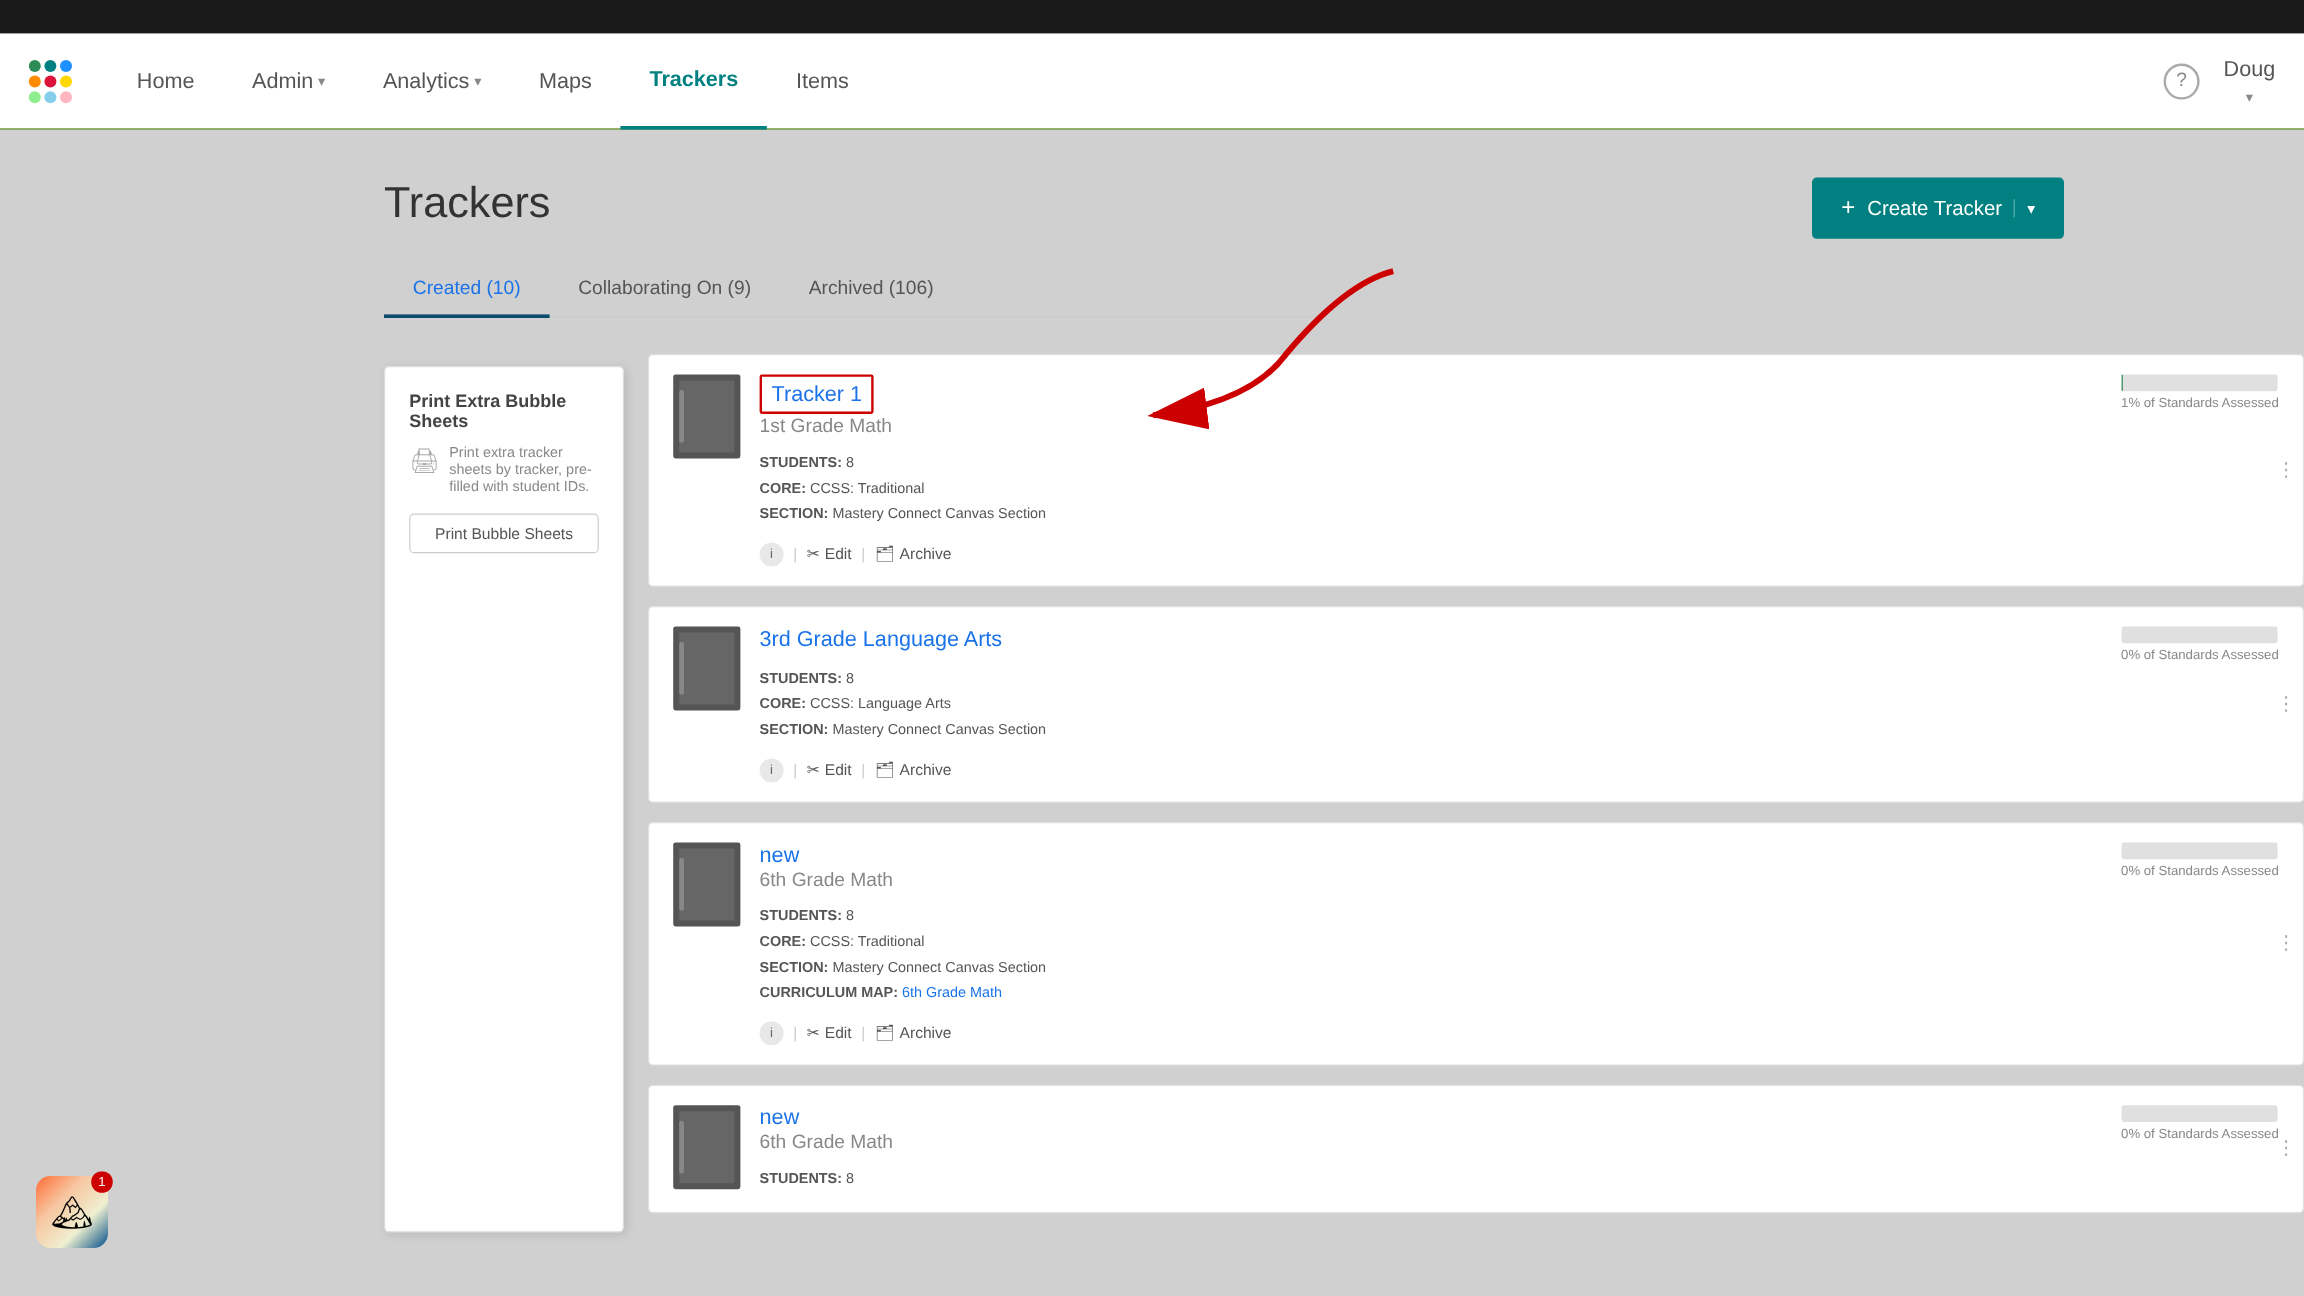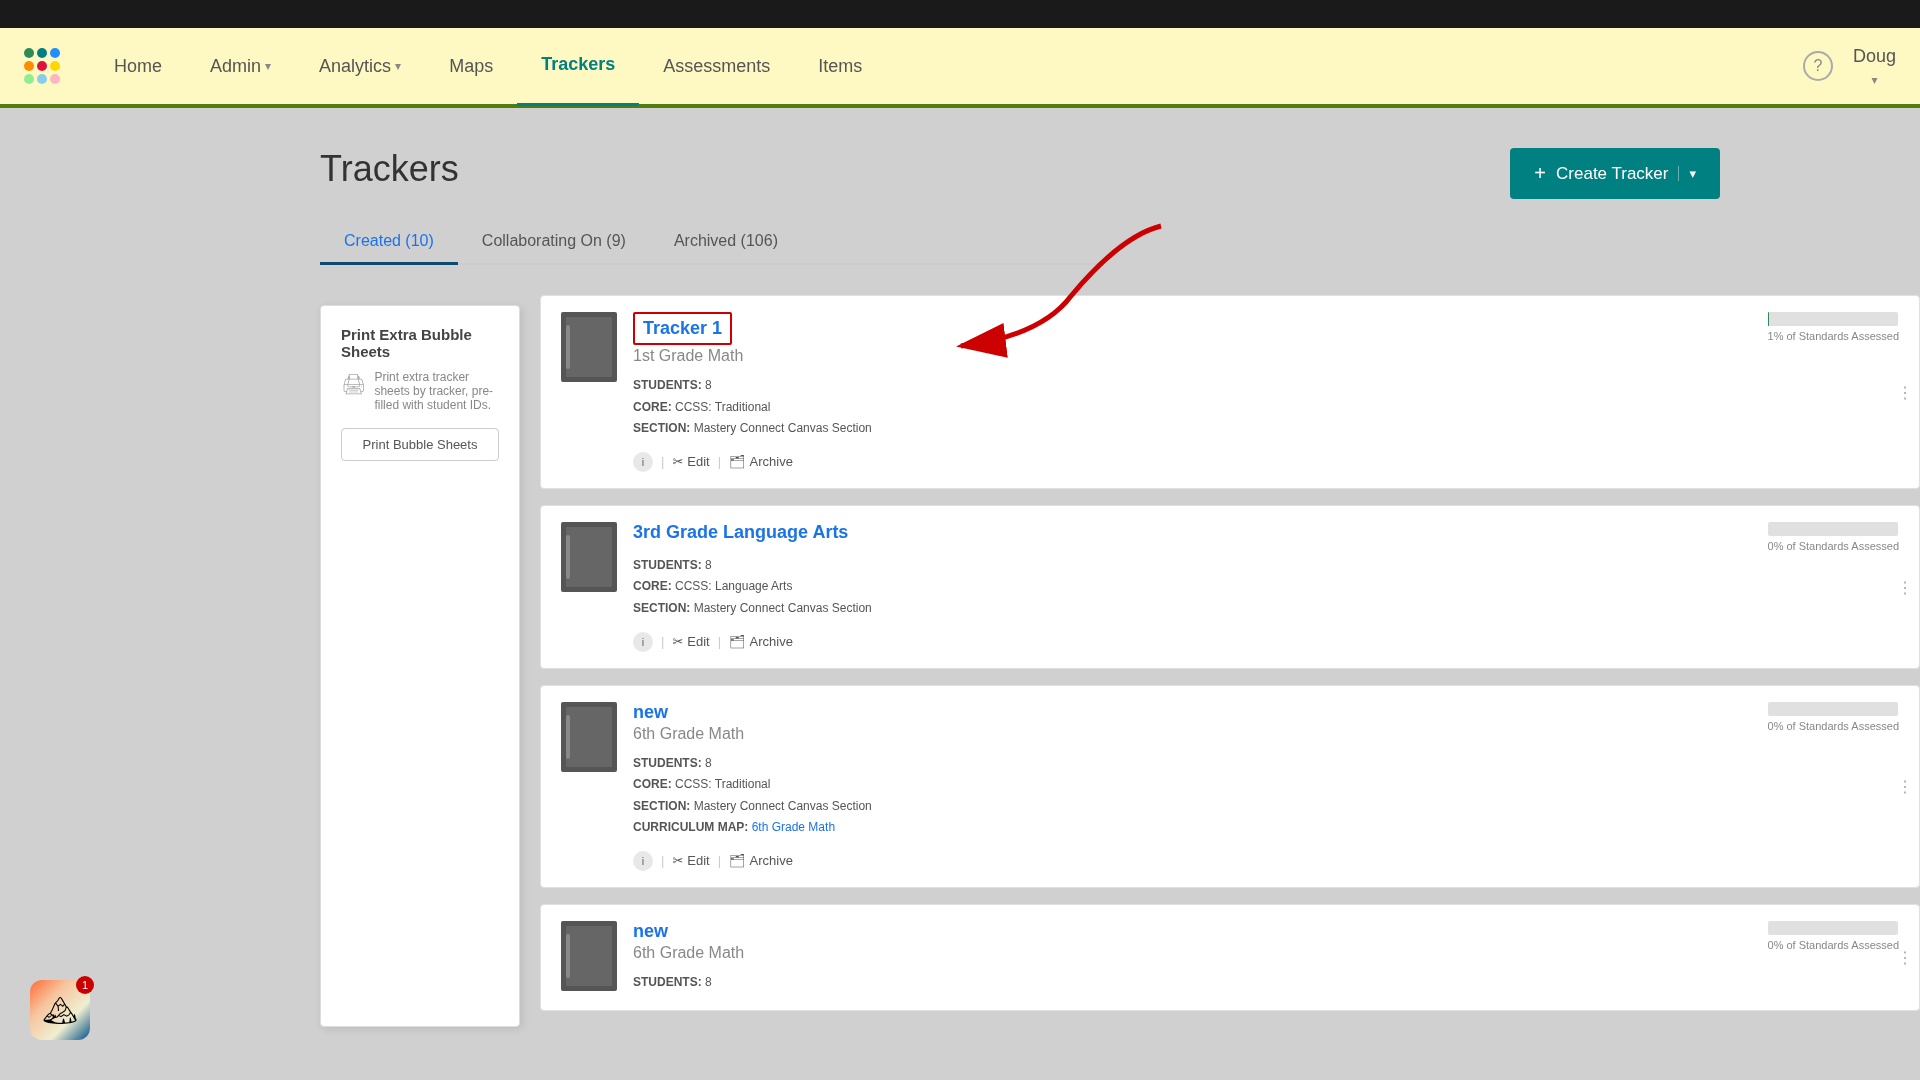--- a/index.html
+++ b/index.html
@@ -2,21 +2,21 @@
 <html><head>
   <meta charset="utf-8">
   <style>
     * { margin: 0; padding: 0; box-sizing: border-box; }
     body { font-family: -apple-system, BlinkMacSystemFont, 'Segoe UI', Arial, sans-serif; background: #d0d0d0; width: 1920px; min-height: 1080px; overflow-x: hidden; }
 
     
     .top-bar { background: #1a1a1a; height: 28px; width: 100%; }
 
     
-    .nav { background: #fef9c3; height: 80px; display: flex; align-items: center; padding: 0 24px; border-bottom: 4px solid #4d7c0f; position: relative; }
+    .nav { background: #ffffff; height: 80px; display: flex; align-items: center; padding: 0 24px; border-bottom: 1px solid #4d7c0f; position: relative; }
     .nav-logo { display: flex; align-items: center; margin-right: 30px; }
     .logo-dots { display: grid; grid-template-columns: repeat(3,10px); gap: 3px; }
     .logo-dot { width: 10px; height: 10px; border-radius: 50%; }
     .logo-dot.green { background: #2e8b57; }
     .logo-dot.teal { background: #008080; }
     .logo-dot.blue { background: #1e90ff; }
     .logo-dot.orange { background: #ff8c00; }
     .logo-dot.red { background: #dc143c; }
     .logo-dot.yellow { background: #ffd700; }
     .logo-dot.lt-green { background: #90ee90; }
@@ -58,21 +58,21 @@
 
     
     .tracker-list { flex: 1; }
 
     .tracker-item { background: white; border: 1px solid #e0e0e0; border-radius: 4px; margin-bottom: 16px; padding: 16px 20px; display: flex; align-items: flex-start; gap: 16px; position: relative; }
     .tracker-thumb { width: 56px; height: 70px; background: #555; border-radius: 2px; flex-shrink: 0; display: flex; align-items: center; justify-content: center; }
     .tracker-thumb-inner { width: 46px; height: 60px; background: #666; border-radius: 1px; position: relative; }
     .tracker-thumb-inner::before { content: ''; position: absolute; left: 0; top: 8px; bottom: 8px; width: 4px; background: #888; border-radius: 2px; }
 
     .tracker-info { flex: 1; }
-    .tracker-name { font-size: 18px; color: #1a73e8; font-weight: 700; cursor: pointer; display: inline-block; margin-bottom: 2px; }
+    .tracker-name { font-size: 18px; color: #1a73e8; font-weight: 400; cursor: pointer; display: inline-block; margin-bottom: 2px; }
     .tracker-name.highlighted { border: 2px solid #cc0000; padding: 4px 8px; border-radius: 2px; background: white; }
     .tracker-subtitle { font-size: 16px; color: #888; margin-bottom: 10px; }
     .tracker-meta { font-size: 12px; color: #555; line-height: 1.8; }
     .tracker-meta strong { font-weight: 600; }
     .tracker-meta a { color: #1a73e8; text-decoration: none; }
 
     .tracker-actions { display: flex; align-items: center; gap: 8px; margin-top: 12px; font-size: 13px; color: #666; }
     .action-btn { display: flex; align-items: center; gap: 4px; cursor: pointer; color: #555; font-size: 13px; }
     .action-sep { color: #ccc; }
     .info-icon { width: 20px; height: 20px; border-radius: 50%; background: #e8e8e8; display: flex; align-items: center; justify-content: center; font-size: 11px; color: #666; cursor: pointer; }
@@ -117,21 +117,20 @@
       </span>
     </a>
     <a class="nav-item">
       <span class="nav-item-dropdown">
         <span>Analytics</span>
         <span class="dropdown-arrow">▾</span>
       </span>
     </a>
     <a class="nav-item">Maps</a>
     <a class="nav-item active">Trackers</a>
-    <a class="nav-item">Assessments</a>
     <a class="nav-item">Items</a>
   </div>
   <div class="nav-right">
     <div class="help-icon">?</div>
     <div class="user-menu">
       <span>Doug</span>
       <span class="dropdown-arrow">▾</span>
     </div>
   </div>
 </nav>

